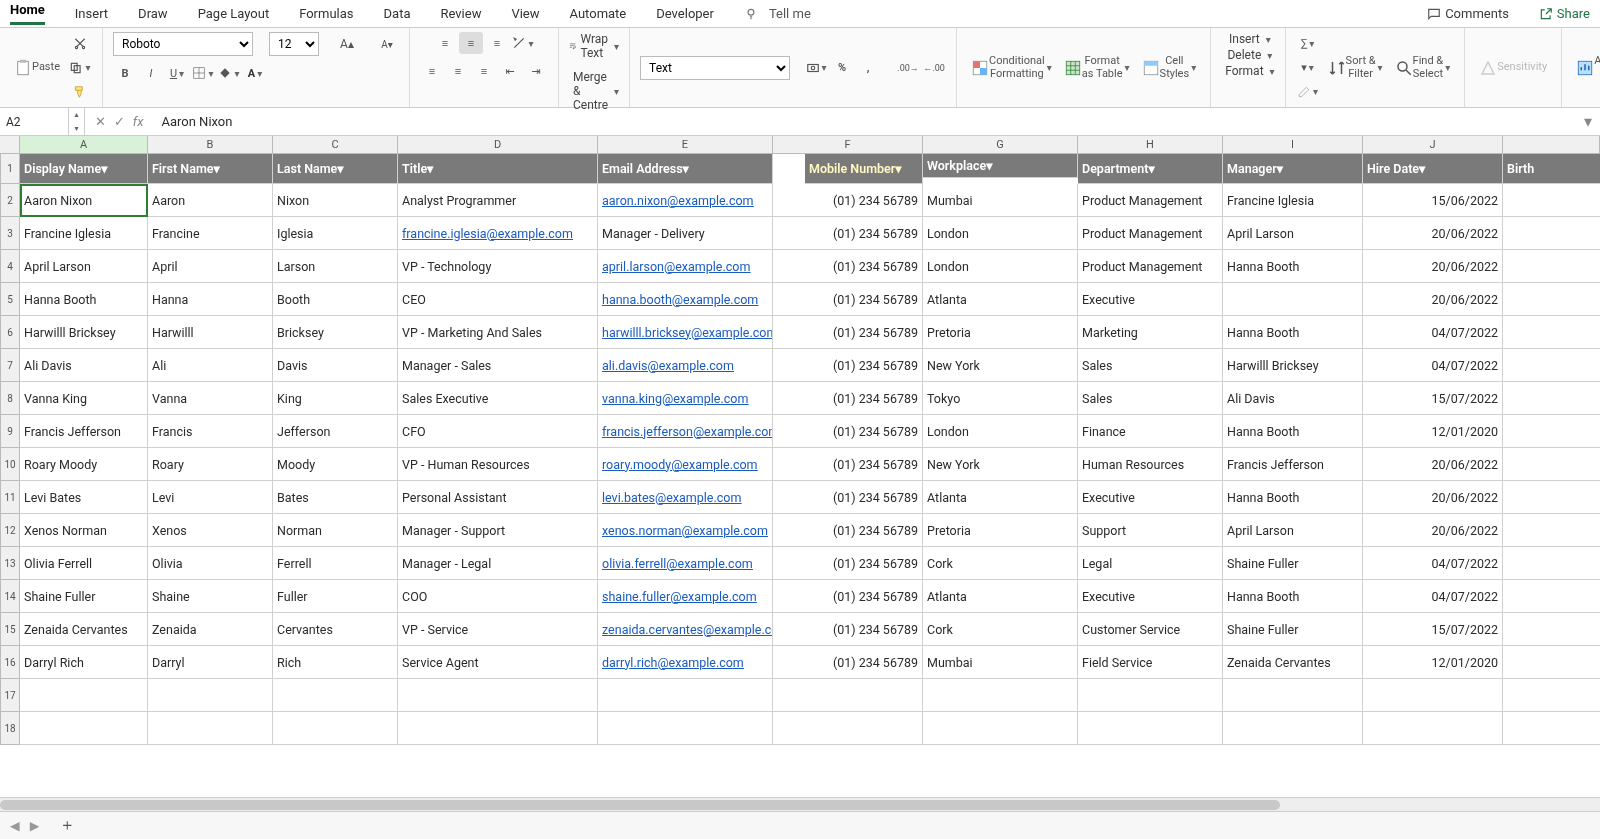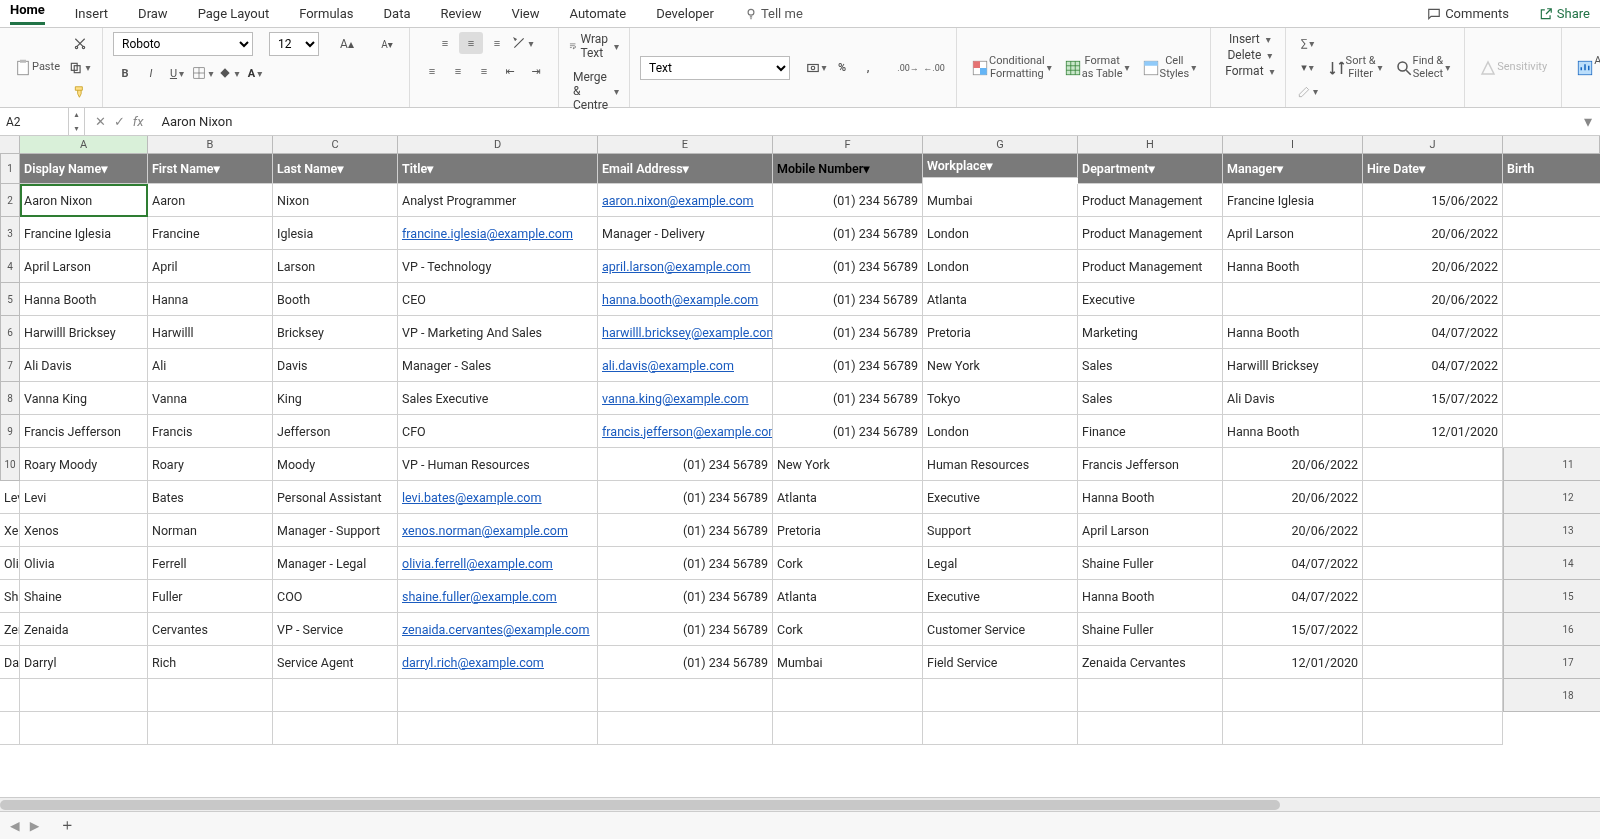--- a/index.html
+++ b/index.html
@@ -5,21 +5,21 @@
   :root { --grid-border:#d0d0d0; --header-row:#7a7a7a; --tab-active:#217346; --text:#2b2b2b; --light:#f5f5f5; }
   *{box-sizing:border-box;font-family:Roboto,Arial,Helvetica,sans-serif;}
   body{margin:0;width:1600px;height:839px;background:#fff;color:var(--text);overflow:hidden;}
   
   .menubar{display:flex;align-items:center;border-bottom:1px solid #ccc;height:28px;padding:0 10px;font-size:13px;gap:30px;}
   .menubar .tab{color:#333;cursor:pointer;}
   .menubar .tab.active{font-weight:700;color:#000;border-bottom:3px solid var(--tab-active);padding-bottom:5px;}
   .menubar .spacer{flex:1;}
   .menubar .link{display:flex;align-items:center;gap:4px;color:#3b3b3b;font-size:13px;}
   .menubar svg{width:14px;height:14px;}
-  .tellme{display:flex;align-items:center;gap:3px;color:#555;}
+  .tellme{display:flex;align-items:center;gap:11px;color:#555;}
   
   .ribbon{display:flex;align-items:stretch;height:80px;border-bottom:1px solid #ccc;background:#fafafa;font-size:11px;color:#555;}
   .rgroup{display:flex;flex-direction:row;align-items:center;gap:4px;padding:4px 10px;border-right:1px solid #ddd;}
   .vstack{display:flex;flex-direction:column;align-items:center;gap:2px;justify-content:center;}
   .rbtn{display:flex;flex-direction:row;align-items:center;cursor:pointer;padding:2px 4px;}
   .rbtn svg{width:18px;height:18px;}
   select.rselect,input.rselect{height:24px;border:1px solid #bbb;padding:0 4px;font-size:12px;background:#fff;}
   .minibtn{width:24px;height:22px;display:flex;align-items:center;justify-content:center;border:1px solid transparent;border-radius:3px;cursor:pointer;}
   .minibtn svg{width:14px;height:14px;}
   .haligns{display:grid;grid-template-columns:repeat(3,24px);gap:2px;}
@@ -369,21 +369,21 @@
         <span class="filter">▾</span>
       </div>
       <div class="cell" style="background: var(--header-row); color: rgb(255, 255, 255); font-weight: 600; height: 30px;">
         <span>Title</span>
         <span class="filter">▾</span>
       </div>
       <div class="cell" style="background: var(--header-row); color: rgb(255, 255, 255); font-weight: 600; height: 30px;">
         <span>Email Address</span>
         <span class="filter">▾</span>
       </div>
-      <div class="cell" style="background: var(--header-row); color: #000000; font-weight: 600; height: 30px;">
+      <div class="cell" style="background: var(--header-row); color: #fef9c3; font-weight: 600; height: 30px; margin-left: 32px;">
         <span>Mobile Number</span>
         <span class="filter">▾</span>
       </div>
       <div class="cell" style="background: var(--header-row); color: rgb(255, 255, 255); font-weight: 600; height: 24px;">
         <span>Workplace</span>
         <span class="filter">▾</span>
       </div>
       <div class="cell" style="background: var(--header-row); color: rgb(255, 255, 255); font-weight: 600; height: 30px;">
         <span>Department</span>
         <span class="filter">▾</span>
@@ -507,20 +507,23 @@
       <div class="cell ">London</div>
       <div class="cell ">Finance</div>
       <div class="cell ">Hanna Booth</div>
       <div class="cell hire">12/01/2020</div>
       <div class="cell"></div>
       <div class="rh">10</div>
       <div class="cell ">Roary Moody</div>
       <div class="cell ">Roary</div>
       <div class="cell ">Moody</div>
       <div class="cell ">VP - Human Resources</div>
+      <div class="cell email">
+        <span class="email">roary.moody@example.com</span>
+      </div>
       <div class="cell mobile">(01) 234 56789</div>
       <div class="cell ">New York</div>
       <div class="cell ">Human Resources</div>
       <div class="cell ">Francis Jefferson</div>
       <div class="cell hire">20/06/2022</div>
       <div class="cell"></div>
       <div class="rh">11</div>
       <div class="cell ">Levi Bates</div>
       <div class="cell ">Levi</div>
       <div class="cell ">Bates</div>

